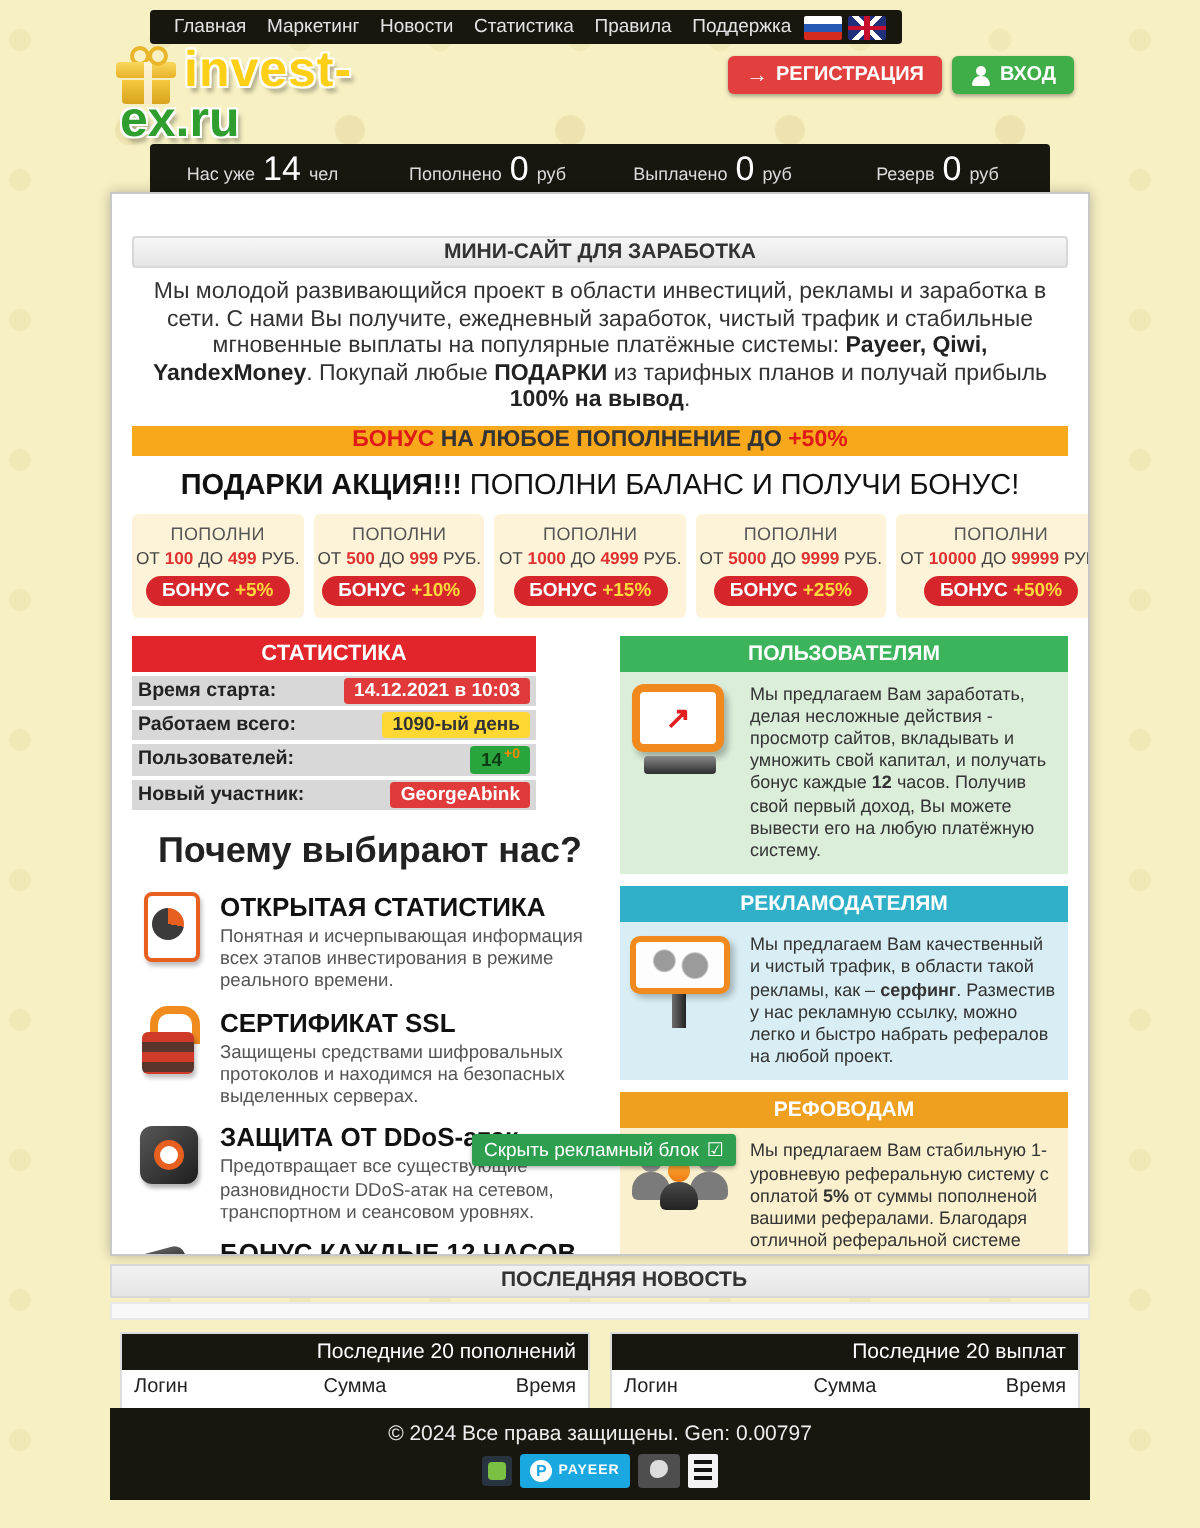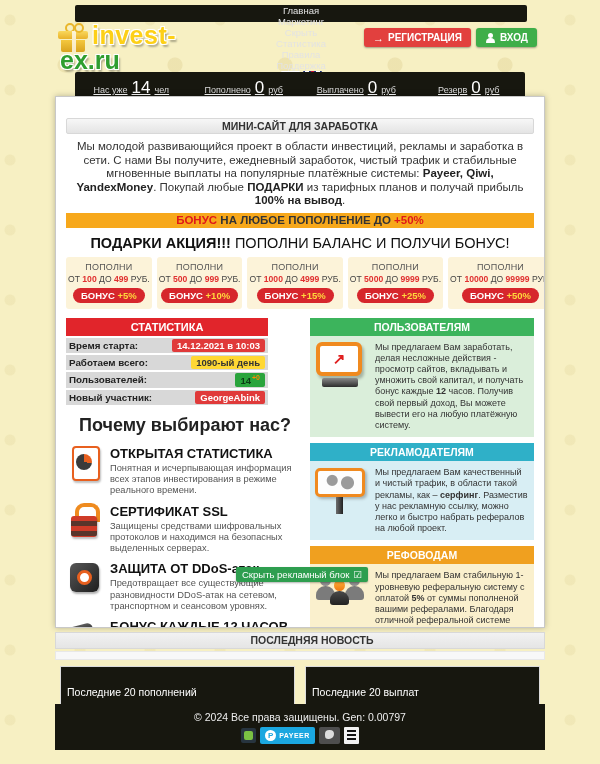--- a/index.html
+++ b/index.html
@@ -7,23 +7,23 @@
   .page{
     position:relative; width:600px; height:764px; overflow:hidden;
     background-color:#f7f0c3;
     background-image:
       radial-gradient(rgba(197,176,99,.20) 7px, transparent 8px),
       radial-gradient(rgba(197,176,99,.13) 5px, transparent 6px);
     background-size:110px 110px, 70px 70px;
     background-position:10px 10px, 45px 55px;
   }
   
-  .navbar{position:absolute; left:75px; top:5px; width:452px; height:17px;
+  .navbar{position:absolute; left:75px; top:5px; width:376px; height:17px;
     background:#17170f; border-radius:2px; display:flex; align-items:center;
-    justify-content:space-between; padding:0 8px; font-size:9.5px;flex-direction:column;}
+    justify-content:space-between; padding:0 8px; font-size:9.5px;}
   .nav-link{color:#e3e3e3; text-decoration:none; cursor:pointer; padding:0 4px;}
   .flags{display:flex; gap:3px; align-items:center;}
   .flag{width:19px; height:12px; display:inline-block; border-radius:1px; cursor:pointer;}
   .flag-ru{background:linear-gradient(#fff 0 33%, #2659b5 33% 66%, #d52b1e 66% 100%);}
   .flag-uk{background-color:#20307a;
     background-image:
       linear-gradient(to bottom, transparent 41%, #c8102e 41% 59%, transparent 59%),
       linear-gradient(to right, transparent 42%, #c8102e 42% 58%, transparent 58%),
       linear-gradient(45deg, transparent 44%, #fff 44% 56%, transparent 56%),
       linear-gradient(-45deg, transparent 44%, #fff 44% 56%, transparent 56%);}
@@ -53,21 +53,21 @@
   .btn-register{background:#e2403e;}
   .btn-login{background:#3fae49;}
   .btn-arrow{font-size:11px; line-height:10px;}
   .person{position:relative; width:11px; height:10px; display:inline-block;}
   .person:before{content:""; position:absolute; left:3px; top:0; width:5px; height:5px;
     background:#fff; border-radius:50%;}
   .person:after{content:""; position:absolute; left:1px; top:5px; width:9px; height:5px;
     background:#fff; border-radius:5px 5px 1px 1px;}
   
   .stats-bar{position:absolute; left:75px; top:72px; width:450px; height:26px;
-    background:#17170f; border-radius:2px; display:flex; align-items:flex-end; color:#fff;text-decoration:underline;}
+    background:#17170f; border-radius:2px; display:flex; align-items:center; color:#fff;}
   .ts-cell{flex:1; display:flex; align-items:baseline; justify-content:center; gap:4px;}
   .ts-label{font-size:9px; color:#dcdcdc;}
   .ts-value{font-size:17px;}
   
   .main-box{position:absolute; left:55px; top:96px; width:490px; height:532px;
     background:#fff; border:1px solid #c8c8c8; box-shadow:0 0 6px rgba(0,0,0,.25);
     padding:21px 10px; overflow:hidden;}
   .mini-title{background:linear-gradient(#f7f7f7,#e4e4e4); border:1px solid #d8d8d8;
     font-size:10.5px; font-weight:bold; color:#333; text-align:center; height:16px;
     line-height:14px; border-radius:2px;}
@@ -164,21 +164,21 @@
   .pp-main:before{background:linear-gradient(#ffb23d,#ef7a10);}
   .pp-main:after{background:linear-gradient(#4a4a4a,#222);}
   
   .news-bar{position:absolute; left:55px; top:632px; width:490px; height:17px;
     background:linear-gradient(#f2f2f2,#e5e5e5); border:1px solid #d8d8d8; text-align:center;
     font-size:10.5px; font-weight:bold; color:#333; line-height:15px;padding-left:24px;}
   .news-empty{position:absolute; left:55px; top:651px; width:490px; height:9px;
     background:#f8f8f8; border:1px solid #e8e8e8;}
   .tables-row{position:absolute; left:60px; top:666px; width:480px; display:flex; gap:10px;}
   .mini-table{flex:1; background:#fff; border:1px solid #dcdcdc; padding-bottom:5px;}
-  .mt-header{background:#17170f; color:#fff; font-size:10.5px; padding:19px 6px;}
+  .mt-header{background:#17170f; color:#fff; font-size:10.5px; padding:3px 6px;text-align:right;}
   .mt-cols{display:flex; padding:3px 6px 0; font-size:10px; color:#222;}
   .mt-cols span:nth-child(1){flex:1; text-align:left;}
   .mt-cols span:nth-child(2){flex:1; text-align:center;}
   .mt-cols span:nth-child(3){flex:1; text-align:right;}
   .footer{position:absolute; left:55px; top:704px; width:490px; height:46px;
     background:#17170f; color:#ededed; text-align:center; padding-top:7px;}
   .f-copy{font-size:10.5px;}
   .pays{display:flex; justify-content:center; align-items:center; gap:4px; margin-top:4px;}
   .pay-wm{width:15px; height:15px; background:#27343f; border-radius:2px; position:relative;}
   .pay-wm:after{content:""; position:absolute; left:3px; top:3px; right:3px; bottom:3px;
@@ -196,21 +196,21 @@
     background:repeating-linear-gradient(to bottom,#111 0 2px,transparent 2px 4px);}
 </style>
 </head>
 <body>
 
 <div class="page">
 
   <div class="navbar">
     <a class="nav-link">Главная</a>
     <a class="nav-link">Маркетинг</a>
-    <a class="nav-link">Скрыть</a>
+    <a class="nav-link">Новости</a>
     <a class="nav-link">Статистика</a>
     <a class="nav-link">Правила</a>
     <a class="nav-link">Поддержка</a>
     <span class="flags">
       <span class="flag flag-ru"></span>
       <span class="flag flag-uk"></span>
     </span>
   </div>
 
   <div class="logo-wrap">

